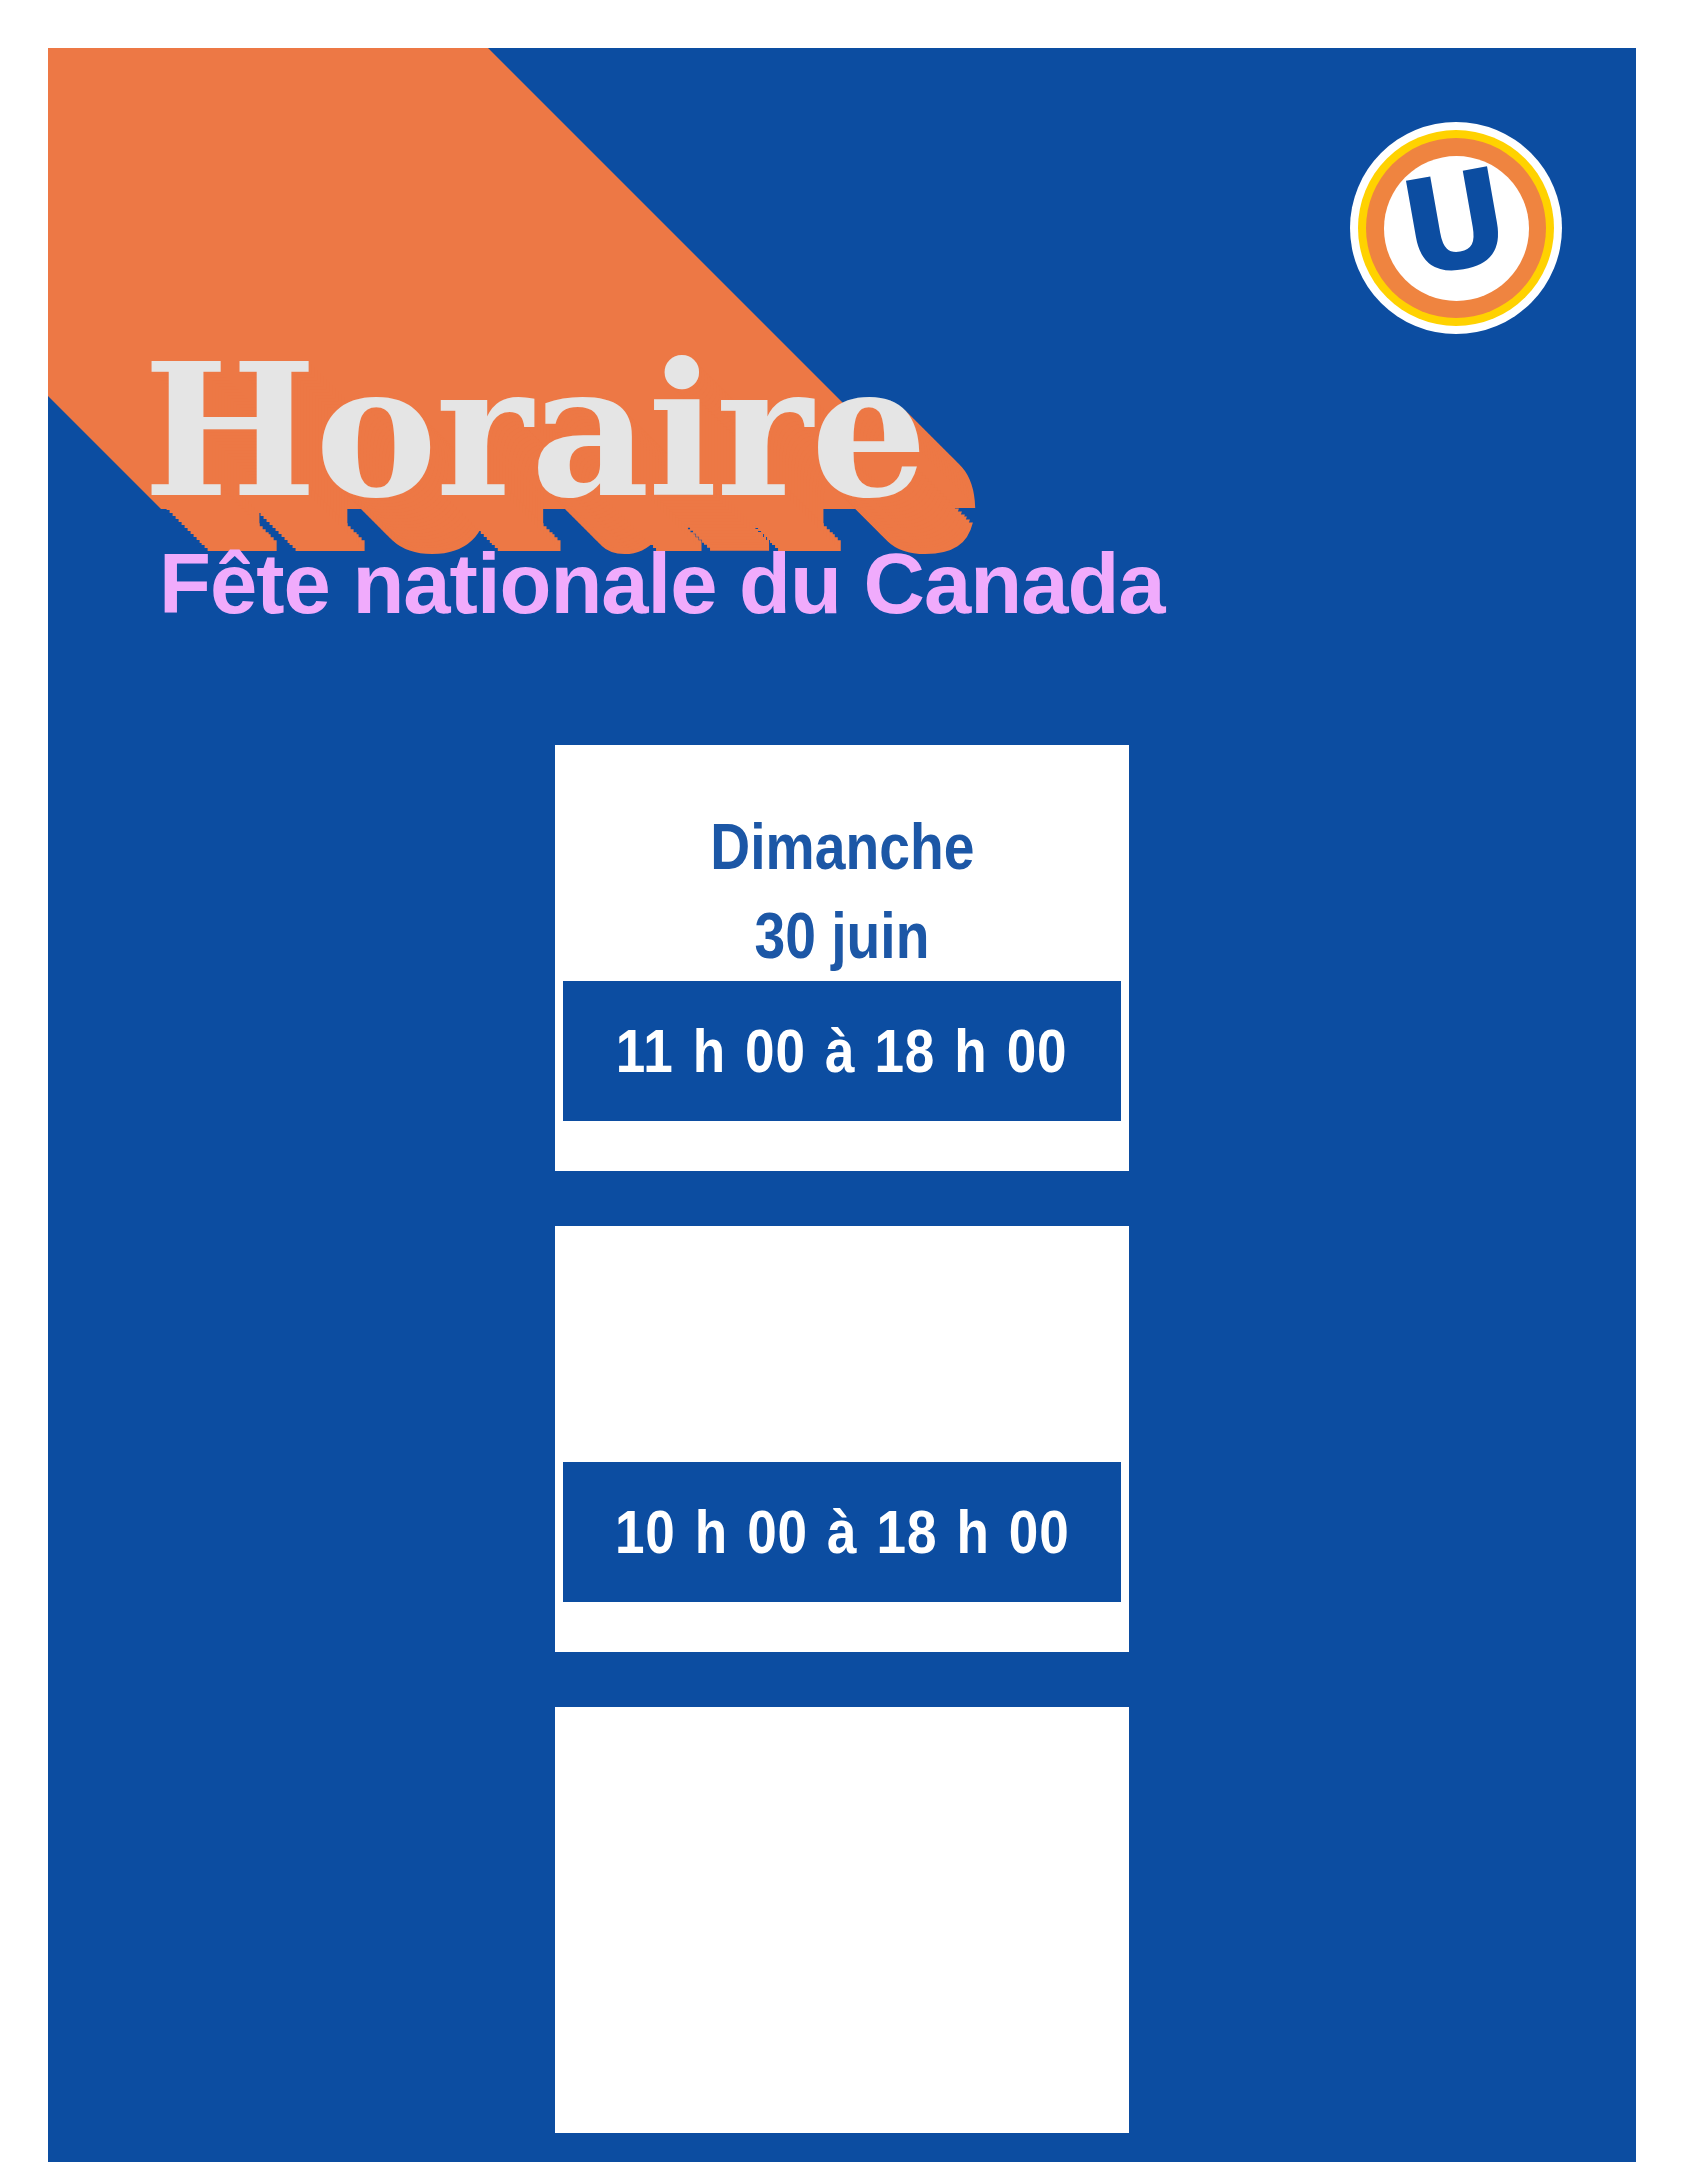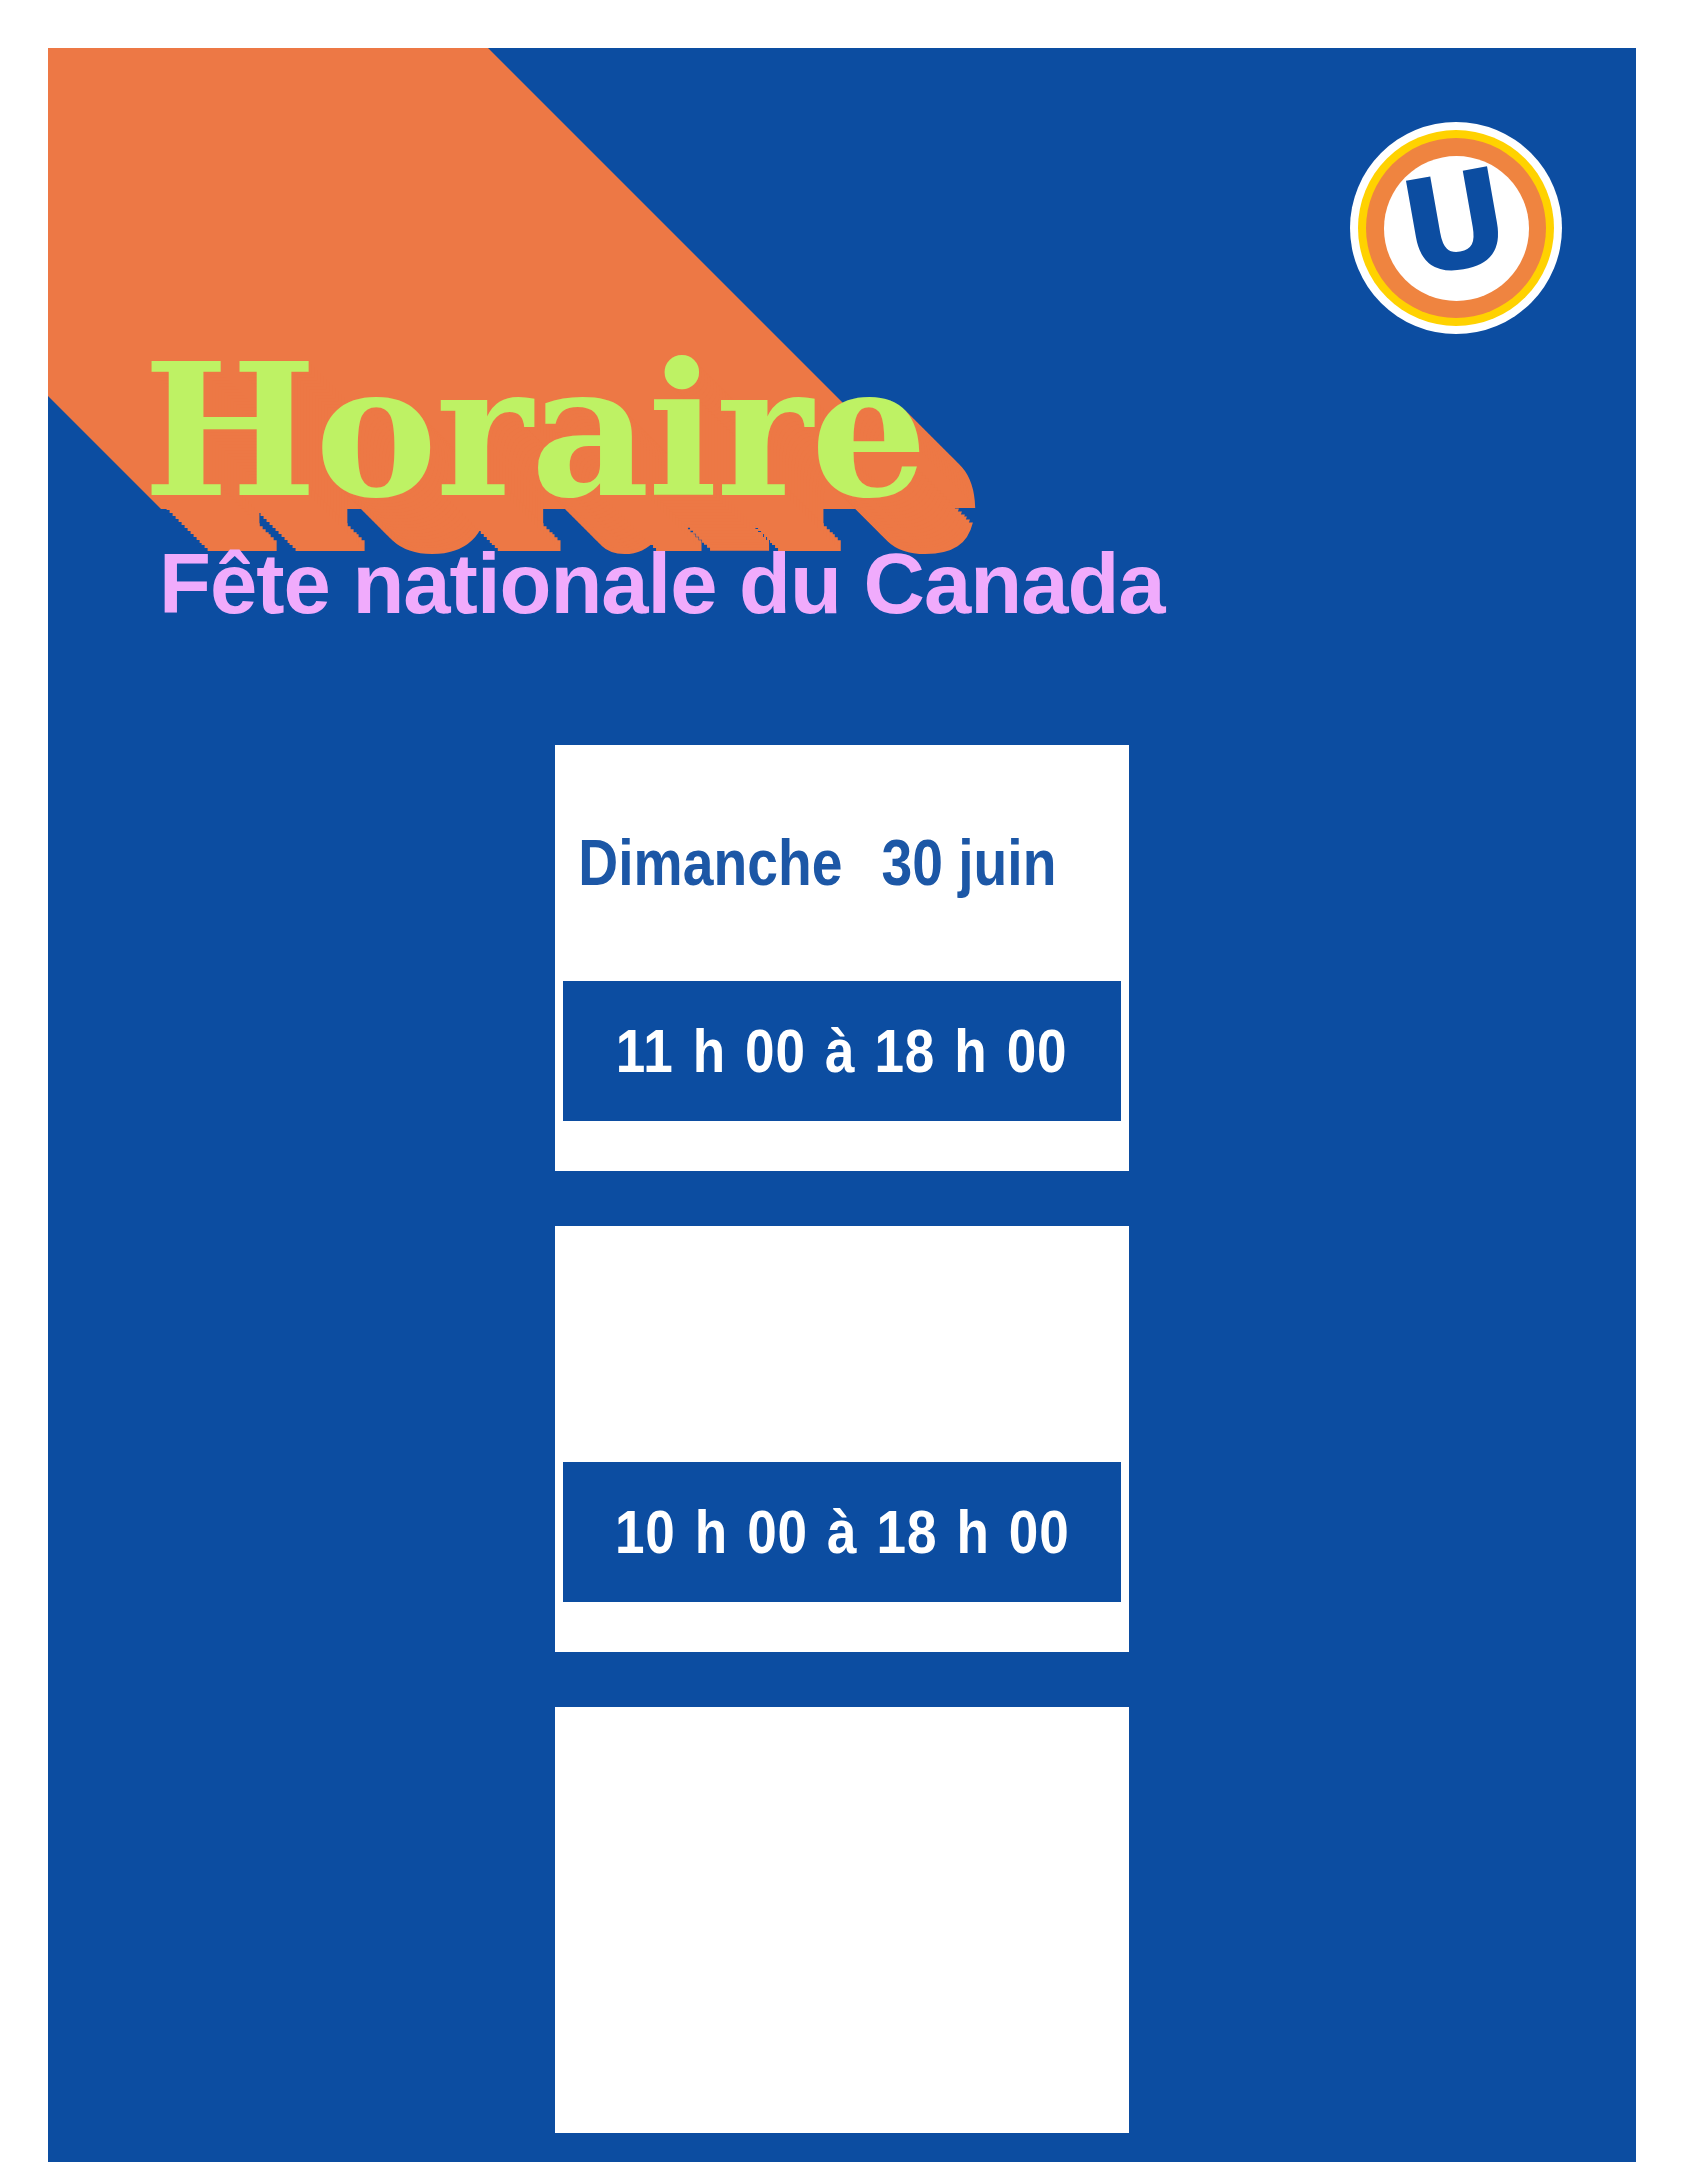--- a/index.html
+++ b/index.html
@@ -26,21 +26,21 @@
     clip-path: polygon(0 0, 440px 0, 828px 388px, 828px 461px, 113px 461px, 0 348px);
   }
   
   .title {
     position: absolute;
     left: 95px; top: 290px;
     font-family: "DejaVu Serif", serif;
     font-weight: bold;
     font-size: 184px;
     line-height: 1;
-    color: #bef264;
+    color: #e5e5e5;
     letter-spacing: -2px;
     text-shadow:
       3px 3px #ED7845, 6px 6px #ED7845, 9px 9px #ED7845, 12px 12px #ED7845,
       15px 15px #ED7845, 18px 18px #ED7845, 21px 21px #ED7845, 24px 24px #ED7845,
       27px 27px #ED7845, 30px 30px #ED7845, 33px 33px #ED7845, 36px 36px #ED7845,
       39px 39px #ED7845, 42px 42px #ED7845, 45px 45px #ED7845, 48px 48px #ED7845,
       50px 50px #ED7845, 53px 53px #ED7845, 56px 56px #ED7845;
   }
   .subtitle {
     position: absolute;
@@ -89,22 +89,22 @@
     left: 507px;
     width: 574px; height: 426px;
     background: #ffffff;
   }
   .card.c1 { top: 697px; }
   .card.c2 { top: 1178px; }
   .card.c3 { top: 1659px; }
   .card .day-block {
     position: absolute;
     left: 0; top: 0; right: 0; height: 236px;
-    display: flex; flex-direction: row;
-    align-items: center; justify-content: flex-start;
+    display: flex; flex-direction: column;
+    align-items: center; justify-content: flex-end;
     text-align: center;
   }
   .card .day-line {
     font-size: 65px;
     font-weight: bold;
     line-height: 1.38;
     color: #1C57A6;
     transform: scaleX(0.85);
     white-space: nowrap;
   }

